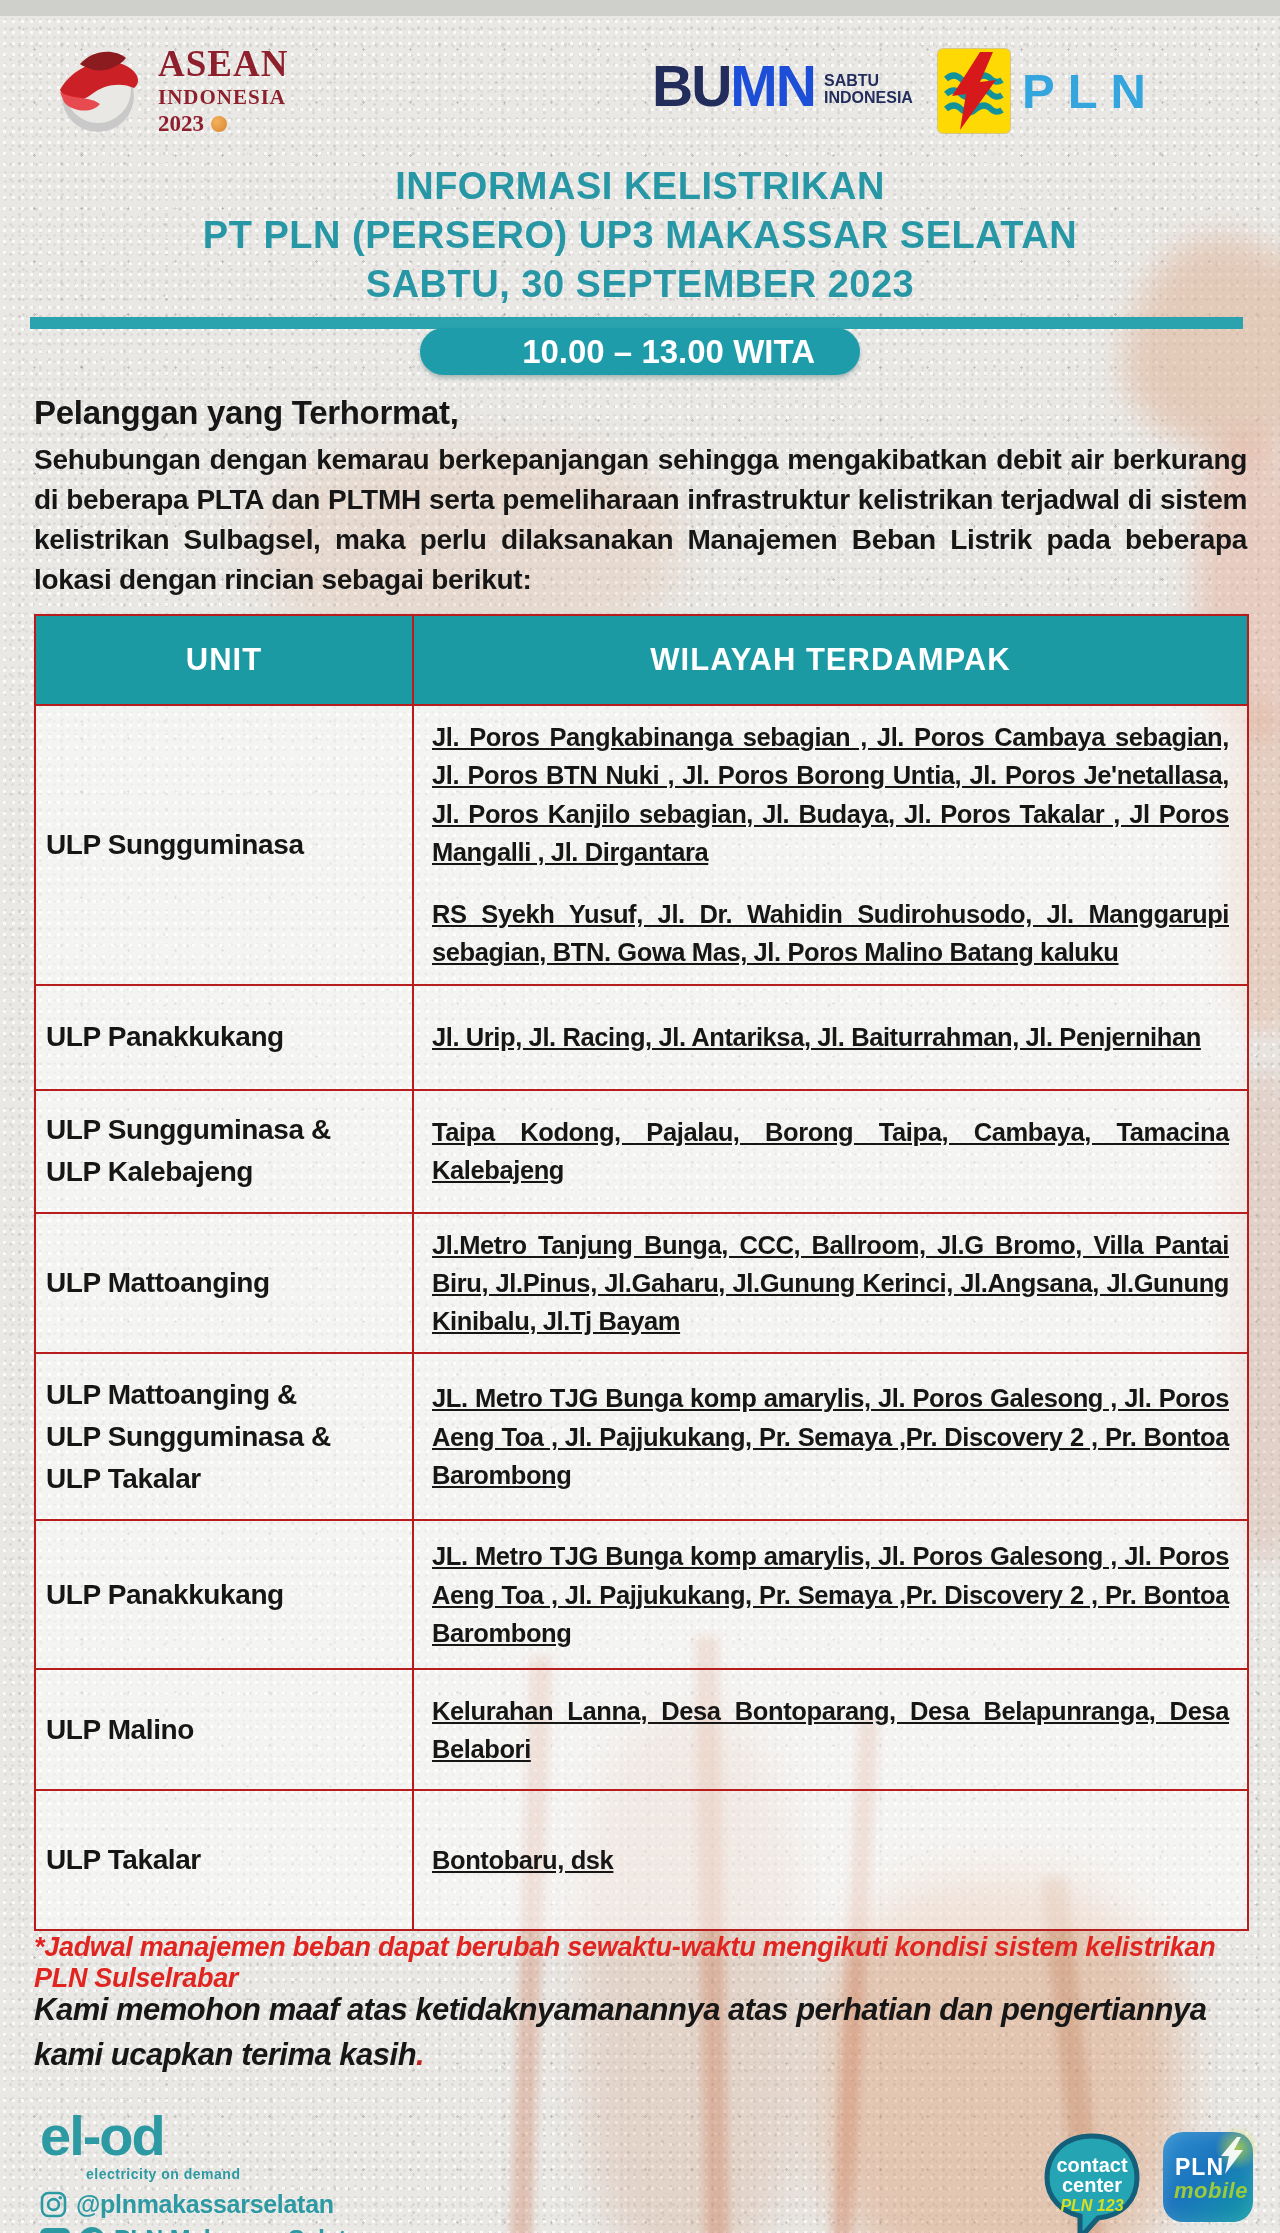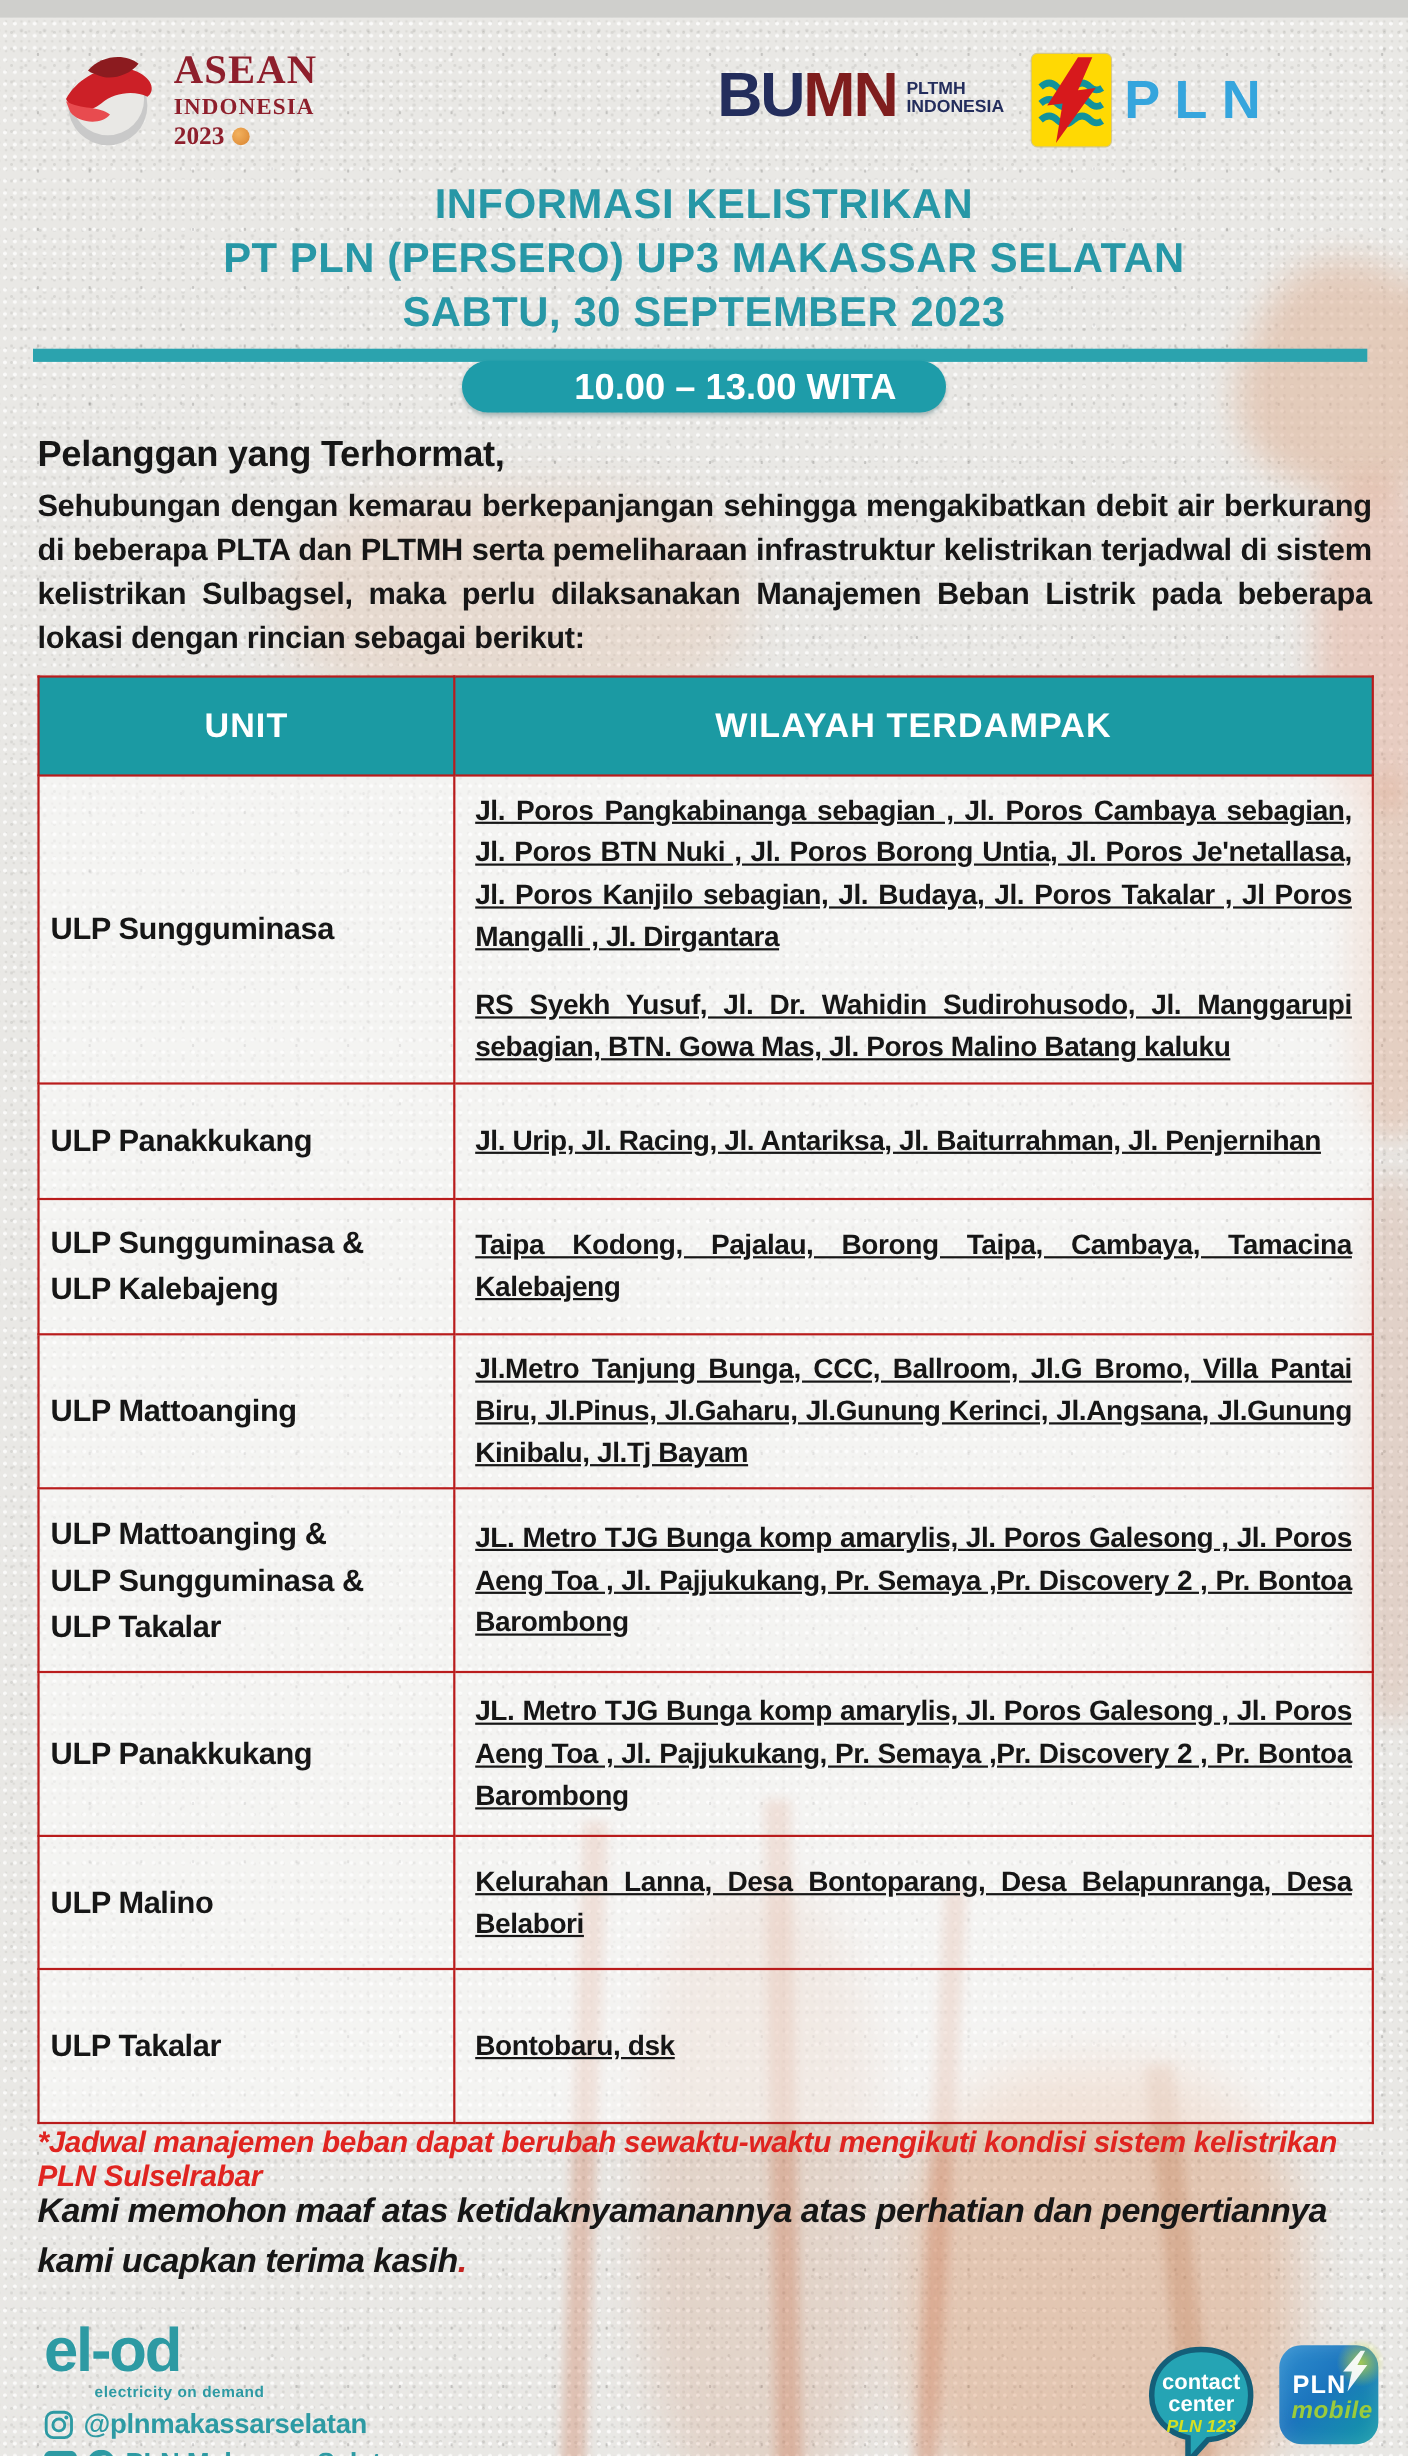--- a/index.html
+++ b/index.html
@@ -46,21 +46,21 @@
   
   .asean{position:absolute;left:52px;top:22px;display:flex;align-items:center;gap:10px;}
   .asean-text{font-family:"Liberation Serif","DejaVu Serif",serif;color:#8e1f2c;line-height:1;}
   .asean-l1{font-size:37px;font-weight:700;letter-spacing:1px;}
   .asean-l2{font-size:21px;font-weight:600;letter-spacing:1px;margin-top:5px;}
   .asean-l3{font-size:23px;font-weight:700;margin-top:4px;display:flex;align-items:center;gap:7px;}
   .asean-dot{width:16px;height:16px;border-radius:50%;background:radial-gradient(circle at 35% 35%,#f3b25e,#d9832f);display:inline-block;}
   .bumn{position:absolute;left:652px;top:46px;display:flex;align-items:flex-end;gap:9px;}
   .bumn-word{font-size:57px;font-weight:800;letter-spacing:-2px;line-height:.85;}
   .bumn-bu{color:#232d5c;}
-  .bumn-mn{color:#7f1d1d;}
+  .bumn-mn{color:#1d4ed8;}
   .bumn-tag{color:#232d5c;font-size:16px;font-weight:700;line-height:1.05;padding-bottom:4px;}
   .plnlogo{position:absolute;left:938px;top:33px;display:flex;align-items:center;gap:12px;}
   .pln-tile{width:72px;height:84px;background:#ffd903;border-radius:5px;position:relative;box-shadow:0 0 0 1px rgba(180,150,0,.4);}
   .pln-word{font-size:49px;font-weight:800;color:#35a5dd;letter-spacing:13px;}
 
   
   .title{position:absolute;left:0;top:146px;width:100%;text-align:center;
     color:#2797a6;font-weight:800;font-size:38px;line-height:49px;letter-spacing:.5px;}
   .bar{position:absolute;left:30px;top:301px;width:1213px;height:12px;background:#2ba3ae;}
   .badge{position:absolute;left:50%;top:312px;transform:translateX(-50%);
@@ -151,21 +151,21 @@
         <span class="asean-dot"></span>
       </div>
     </div>
   </div>
 
   <div class="bumn">
     <div class="bumn-word">
       <span class="bumn-bu">BU</span><span class="bumn-mn">MN</span>
     </div>
     <div class="bumn-tag">
-      <div>PLTMH</div>
+      <div>SABTU</div>
       <div>INDONESIA</div>
     </div>
   </div>
 
   <div class="plnlogo">
     <div class="pln-tile">
       <svg width="72" height="84" viewBox="0 0 72 84">
         <path d="M8 30 q8 -7 15 0 q8 7 15 0 q8 -7 15 0 q5 5 11 1" stroke="#12929b" stroke-width="6" fill="none"></path>
         <path d="M8 45 q8 -7 15 0 q8 7 15 0 q8 -7 15 0 q5 5 11 1" stroke="#12929b" stroke-width="6" fill="none"></path>
         <path d="M8 60 q8 -7 15 0 q8 7 15 0 q8 -7 15 0 q5 5 11 1" stroke="#12929b" stroke-width="6" fill="none"></path>

